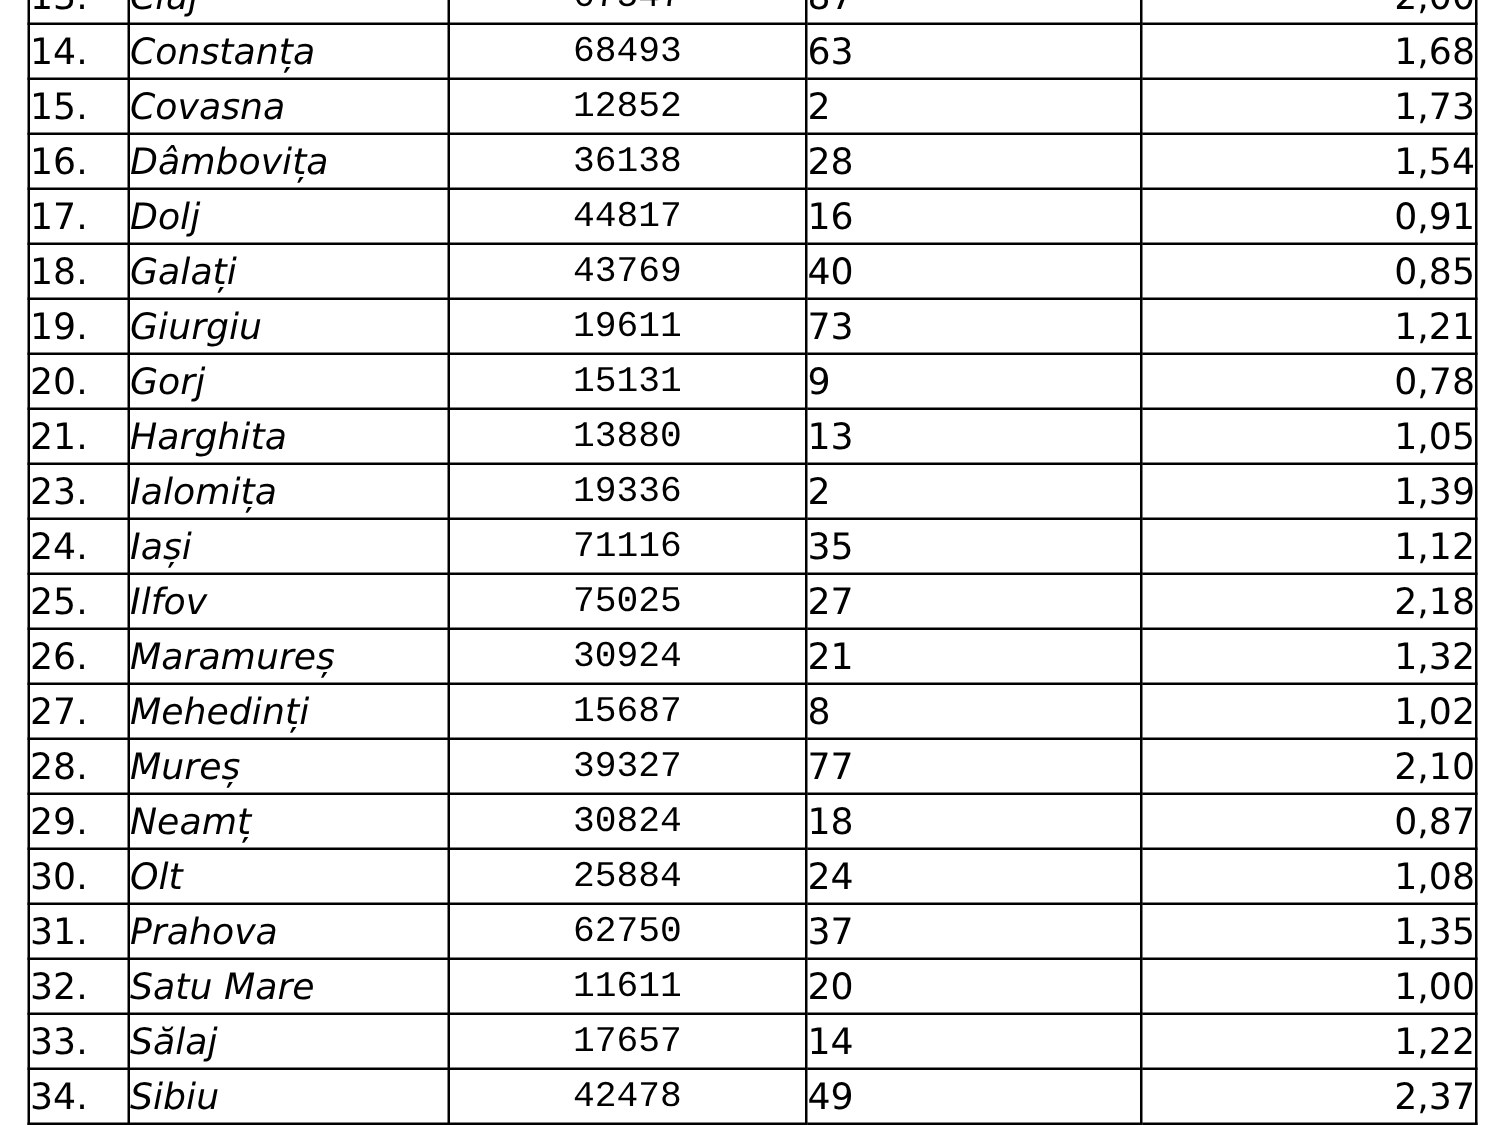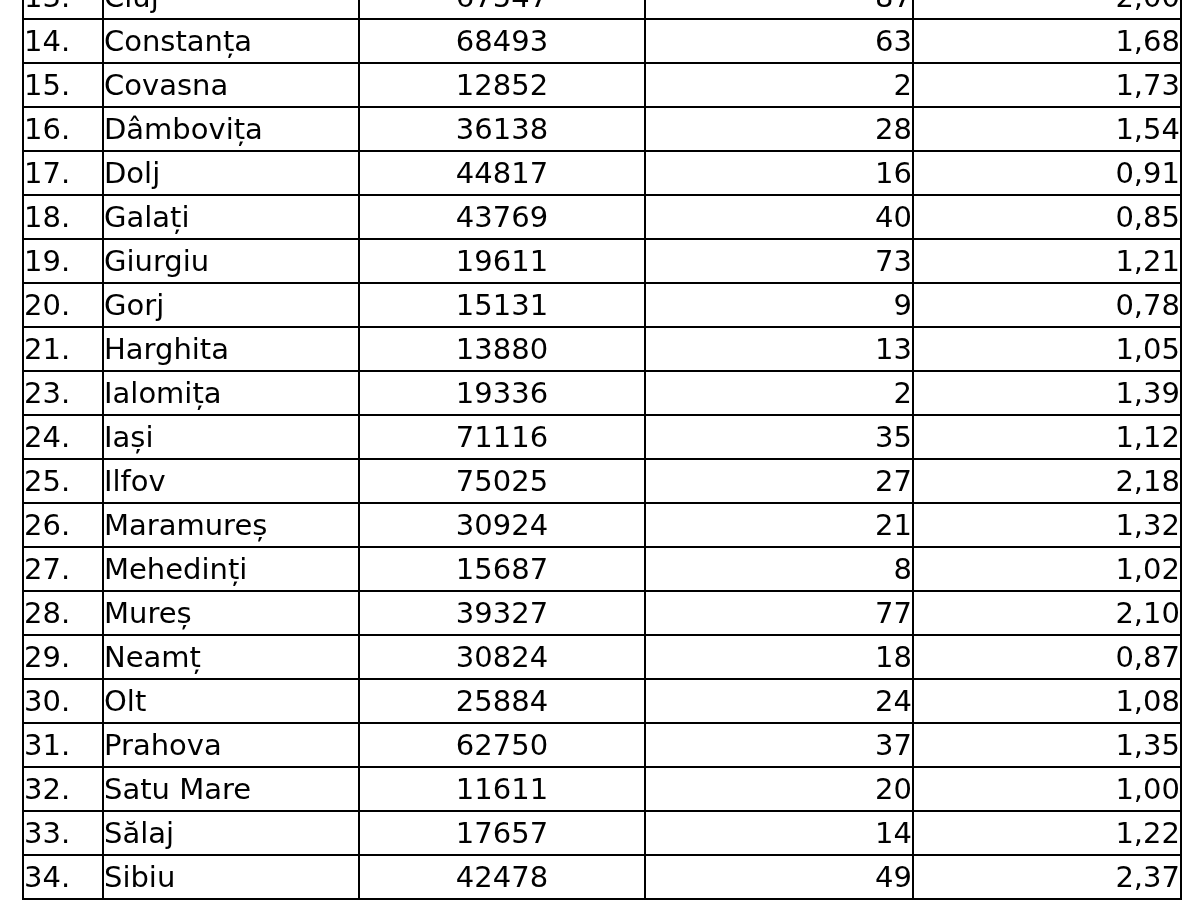--- a/index.html
+++ b/index.html
@@ -33,28 +33,30 @@
   td.c-index {
     width: 78px;
     text-align: left;
     padding-left: 10px;
     margin-top: 16px;
   }
   td.c-name {
     width: 254px;
     text-align: left;
     padding-left: 18px;
+    font-style: italic;
   }
   td.c-pop {
     width: 284px;
     text-align: center;
+    font-family: Liberation Mono, monospace;
   }
   td.c-cases {
     width: 266px;
-    text-align: right;
+    text-align: left;
   }
   td.c-rate {
     width: 266px;
     text-align: right;
   }
 </style>
 </head>
 <body>
 
 <table id="doc-table">

